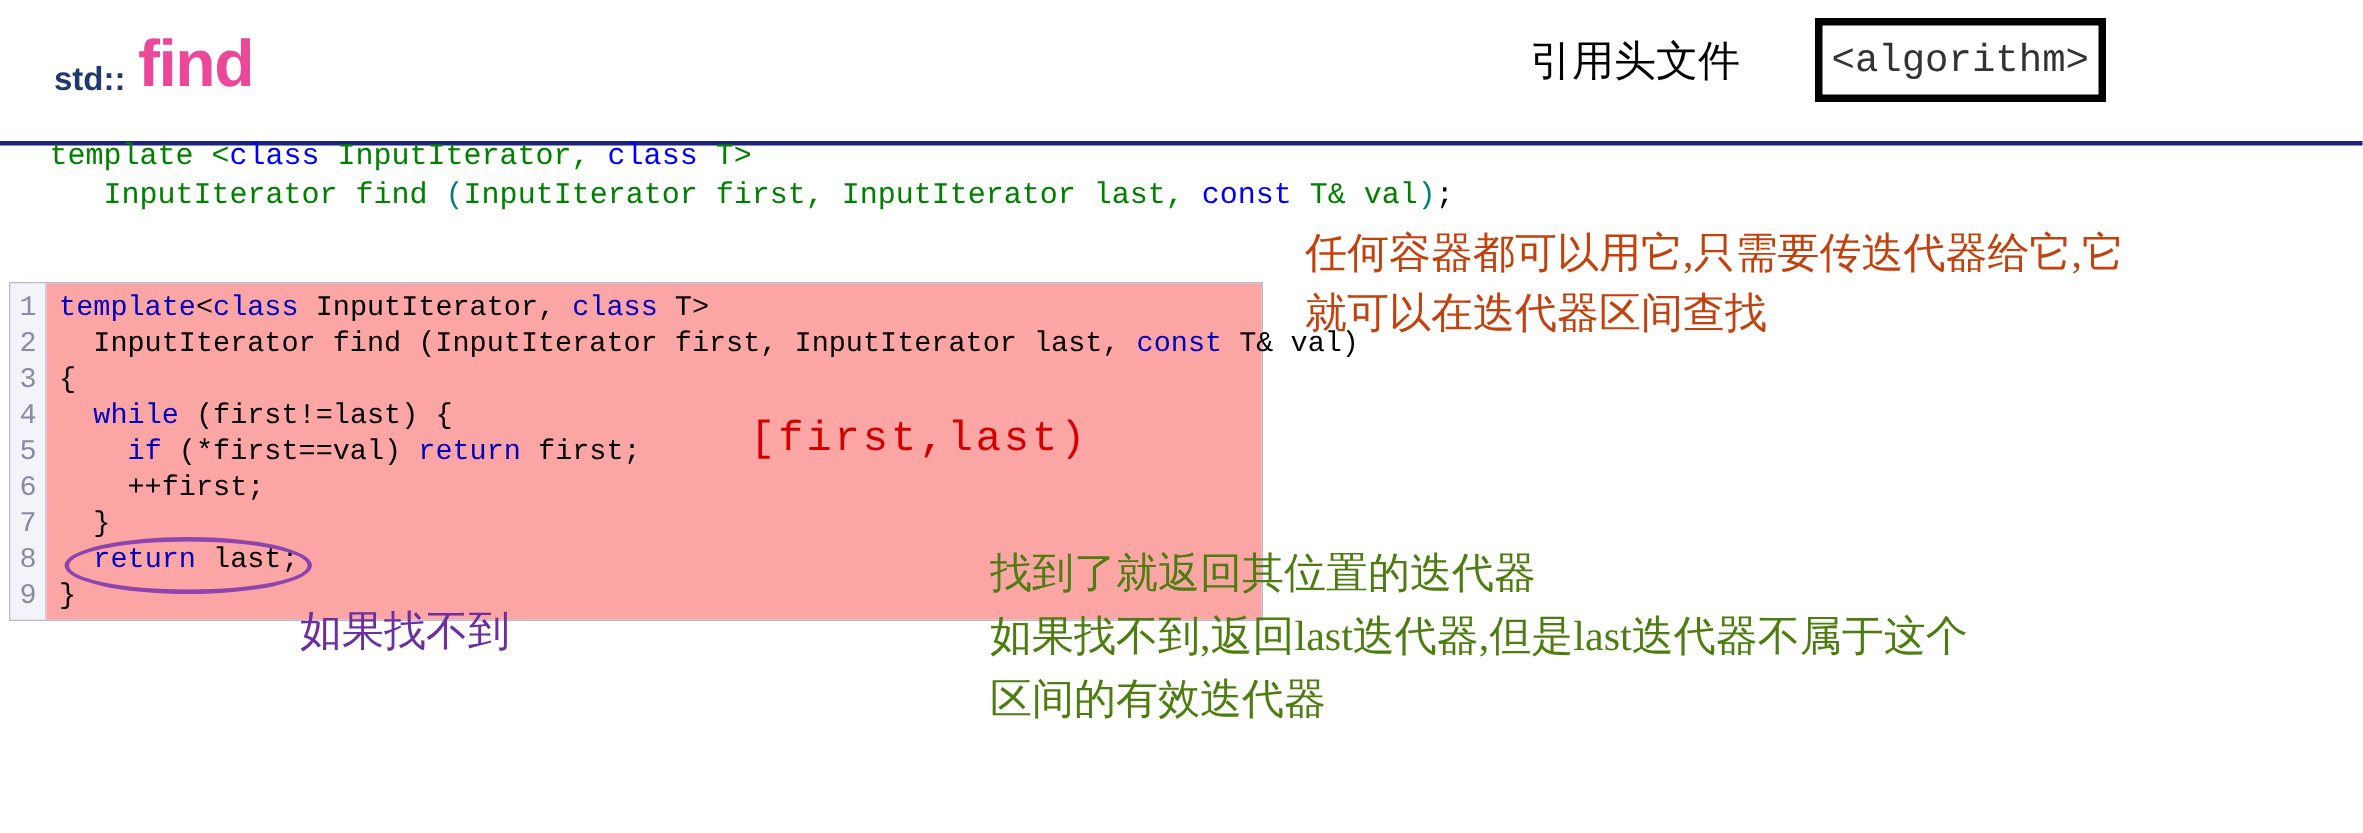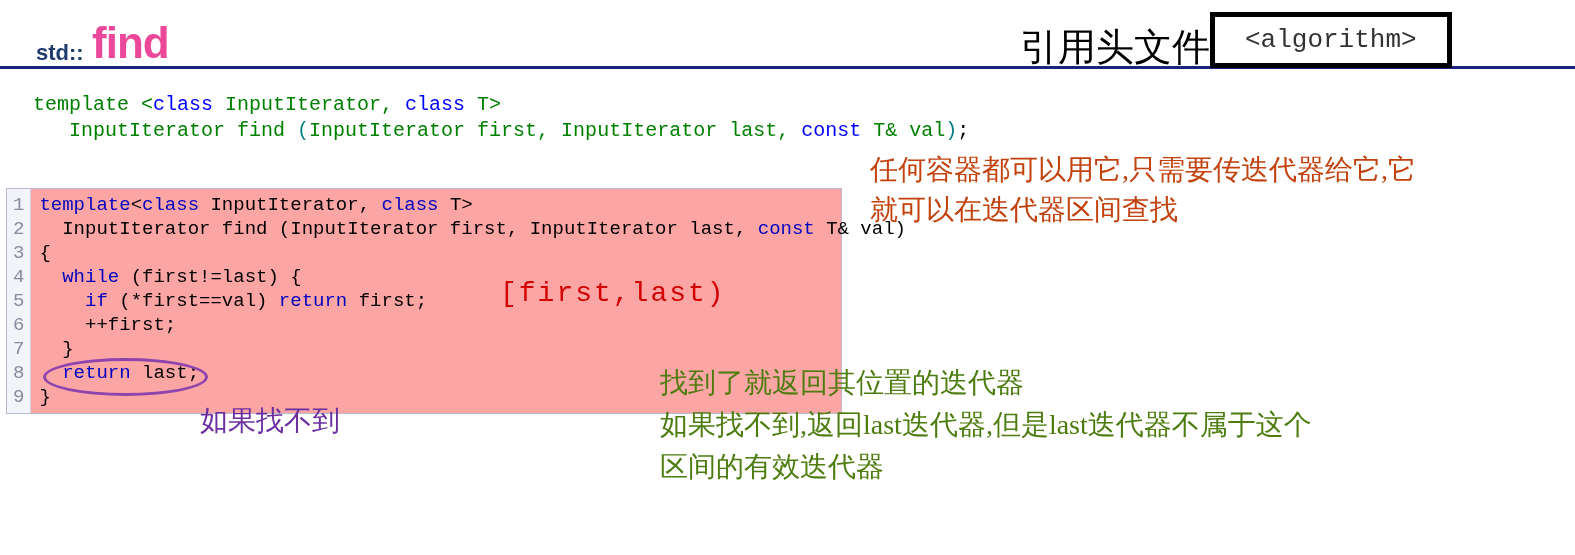--- a/index.html
+++ b/index.html
@@ -9,21 +9,21 @@
     }
     body {
       font-family: "Microsoft YaHei", "SimSun", Arial, sans-serif;
       background: #ffffff;
       width: 1575px;
       height: 555px;
       position: relative;
     }
     .header {
       position: relative;
-      height: 69px;
+      height: 97px;
       border-bottom: 3px solid #1a237e;
     }
     .title-std {
       position: absolute;
       left: 36px;
       top: 40px;
       font-family: Verdana, Arial, sans-serif;
       font-size: 22px;
       font-weight: bold;
       color: #1f3a6e;
@@ -43,30 +43,30 @@
       left: 575px;
       top: 45px;
       font-size: 28px;
       color: #d40000;
       font-family: "SimSun", serif;
     }
     .header-right-label {
       position: absolute;
       left: 1020px;
       top: 22px;
-      font-size: 38px;
+      font-size: 28px;
       color: #000000;
       font-family: "SimSun", serif;
     }
     .header-box {
       position: absolute;
       left: 1210px;
       top: 12px;
       border: 5px solid #000000;
-      padding: 8px 30px;
+      padding: 8px 6px;
       font-size: 26px;
       font-family: "Courier New", monospace;
       color: #333;
     }
     .signature-block {
       position: absolute;
       left: 33px;
       top: 92px;
       font-family: "Courier New", monospace;
       font-size: 20px;

